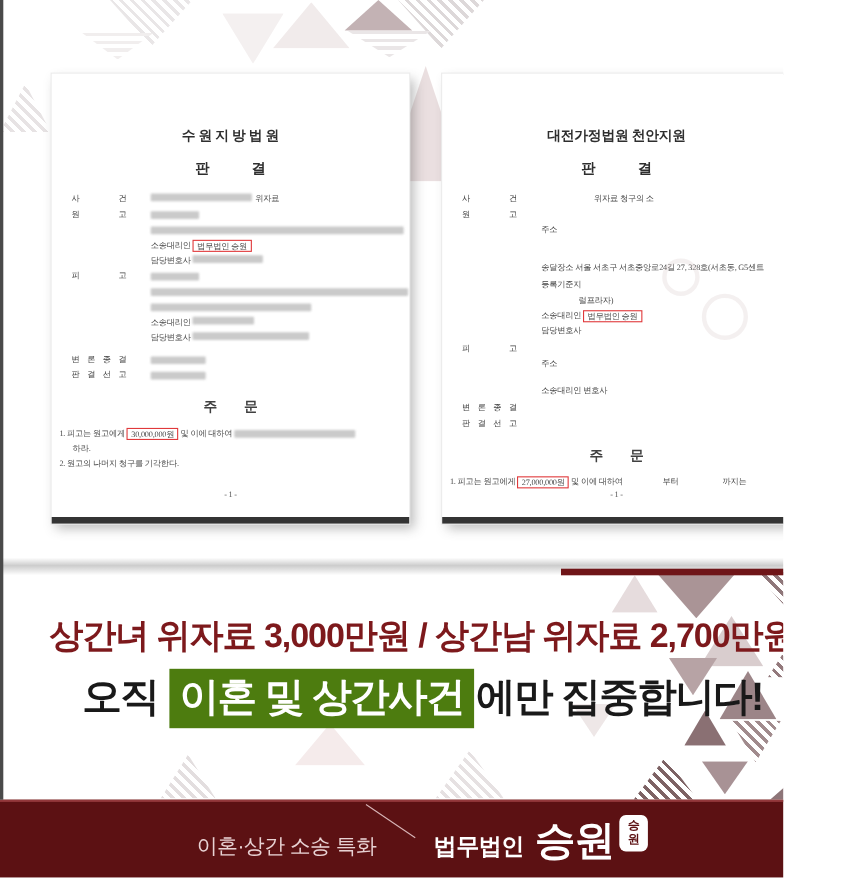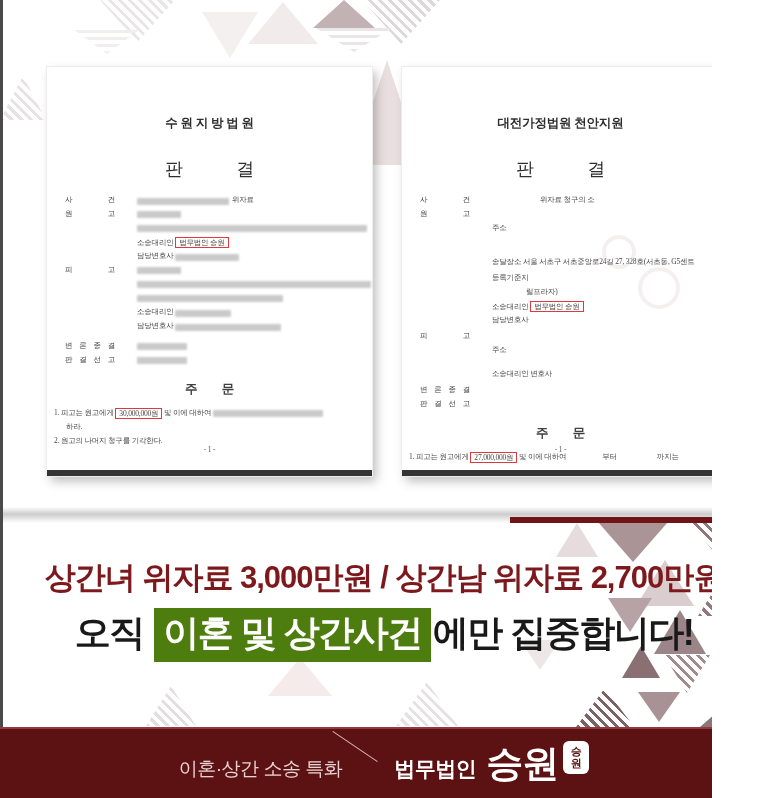--- a/index.html
+++ b/index.html
@@ -15,25 +15,25 @@
     background:linear-gradient(to bottom,rgba(0,0,0,0) 0%,rgba(0,0,0,0.20) 45%,rgba(0,0,0,0) 100%);}
   .maroon-strip{position:absolute;left:510px;top:517px;width:258px;height:6px;background:#6f1518;z-index:2;}
   
   .document{position:absolute;z-index:3;background:#ffffff;color:#474747;
     font-family:"Liberation Serif",serif;font-size:7.5px;letter-spacing:-0.2px;
     box-shadow:0 0 0 1px #ececec,4px 5px 10px rgba(60,60,60,.35);
     border-bottom:6px solid #343434;}
   .doc-left{left:47px;top:67px;width:325px;height:403px;}
   .doc-right{left:402px;top:67px;width:317px;height:403px;}
   .doc-court{margin-top:48px;text-align:center;font-size:12.5px;font-weight:bold;color:#2e2e2e;white-space:pre;}
-  .doc-title{margin-top:25px;text-align:center;font-size:18px;font-weight:normal;color:#2e2e2e;white-space:pre;}
+  .doc-title{margin-top:12px;text-align:center;font-size:13px;font-weight:bold;color:#2e2e2e;white-space:pre;}
   .doc-rows{margin-top:12px;padding:0 14px 0 18px;}
   .doc-row{display:flex;align-items:center;height:14px;}
   .doc-label{display:inline-flex;justify-content:space-between;width:50px;margin-right:22px;flex:none;color:#3c3c3c;}
-  .doc-content{display:flex;align-items:flex-end;white-space:pre;}
+  .doc-content{display:flex;align-items:flex-start;white-space:pre;}
   .doc-text{white-space:pre;}
   .blur-block{display:inline-block;height:7px;background:#bdbdbd;border-radius:1px;
     filter:blur(1.2px);opacity:.8;margin-right:3px;vertical-align:middle;flex:none;}
   .gap-block{display:inline-block;flex:none;}
   .red-box{display:inline-block;border:1.5px solid #e0393b;padding:0 3px;line-height:9px;white-space:pre;}
   .doc-order-heading{text-align:center;font-size:12.5px;font-weight:bold;color:#404040;white-space:pre;}
   .order-row{display:flex;align-items:center;height:14px;margin-left:7px;padding:0 10px 0 0;}
   .order-row.indent{margin-left:19px;}
   .doc-page{position:absolute;left:0;right:0;bottom:16px;text-align:center;color:#555;}
   .ghost-circle{position:absolute;border:4px solid rgba(214,200,201,.28);border-radius:50%;}

